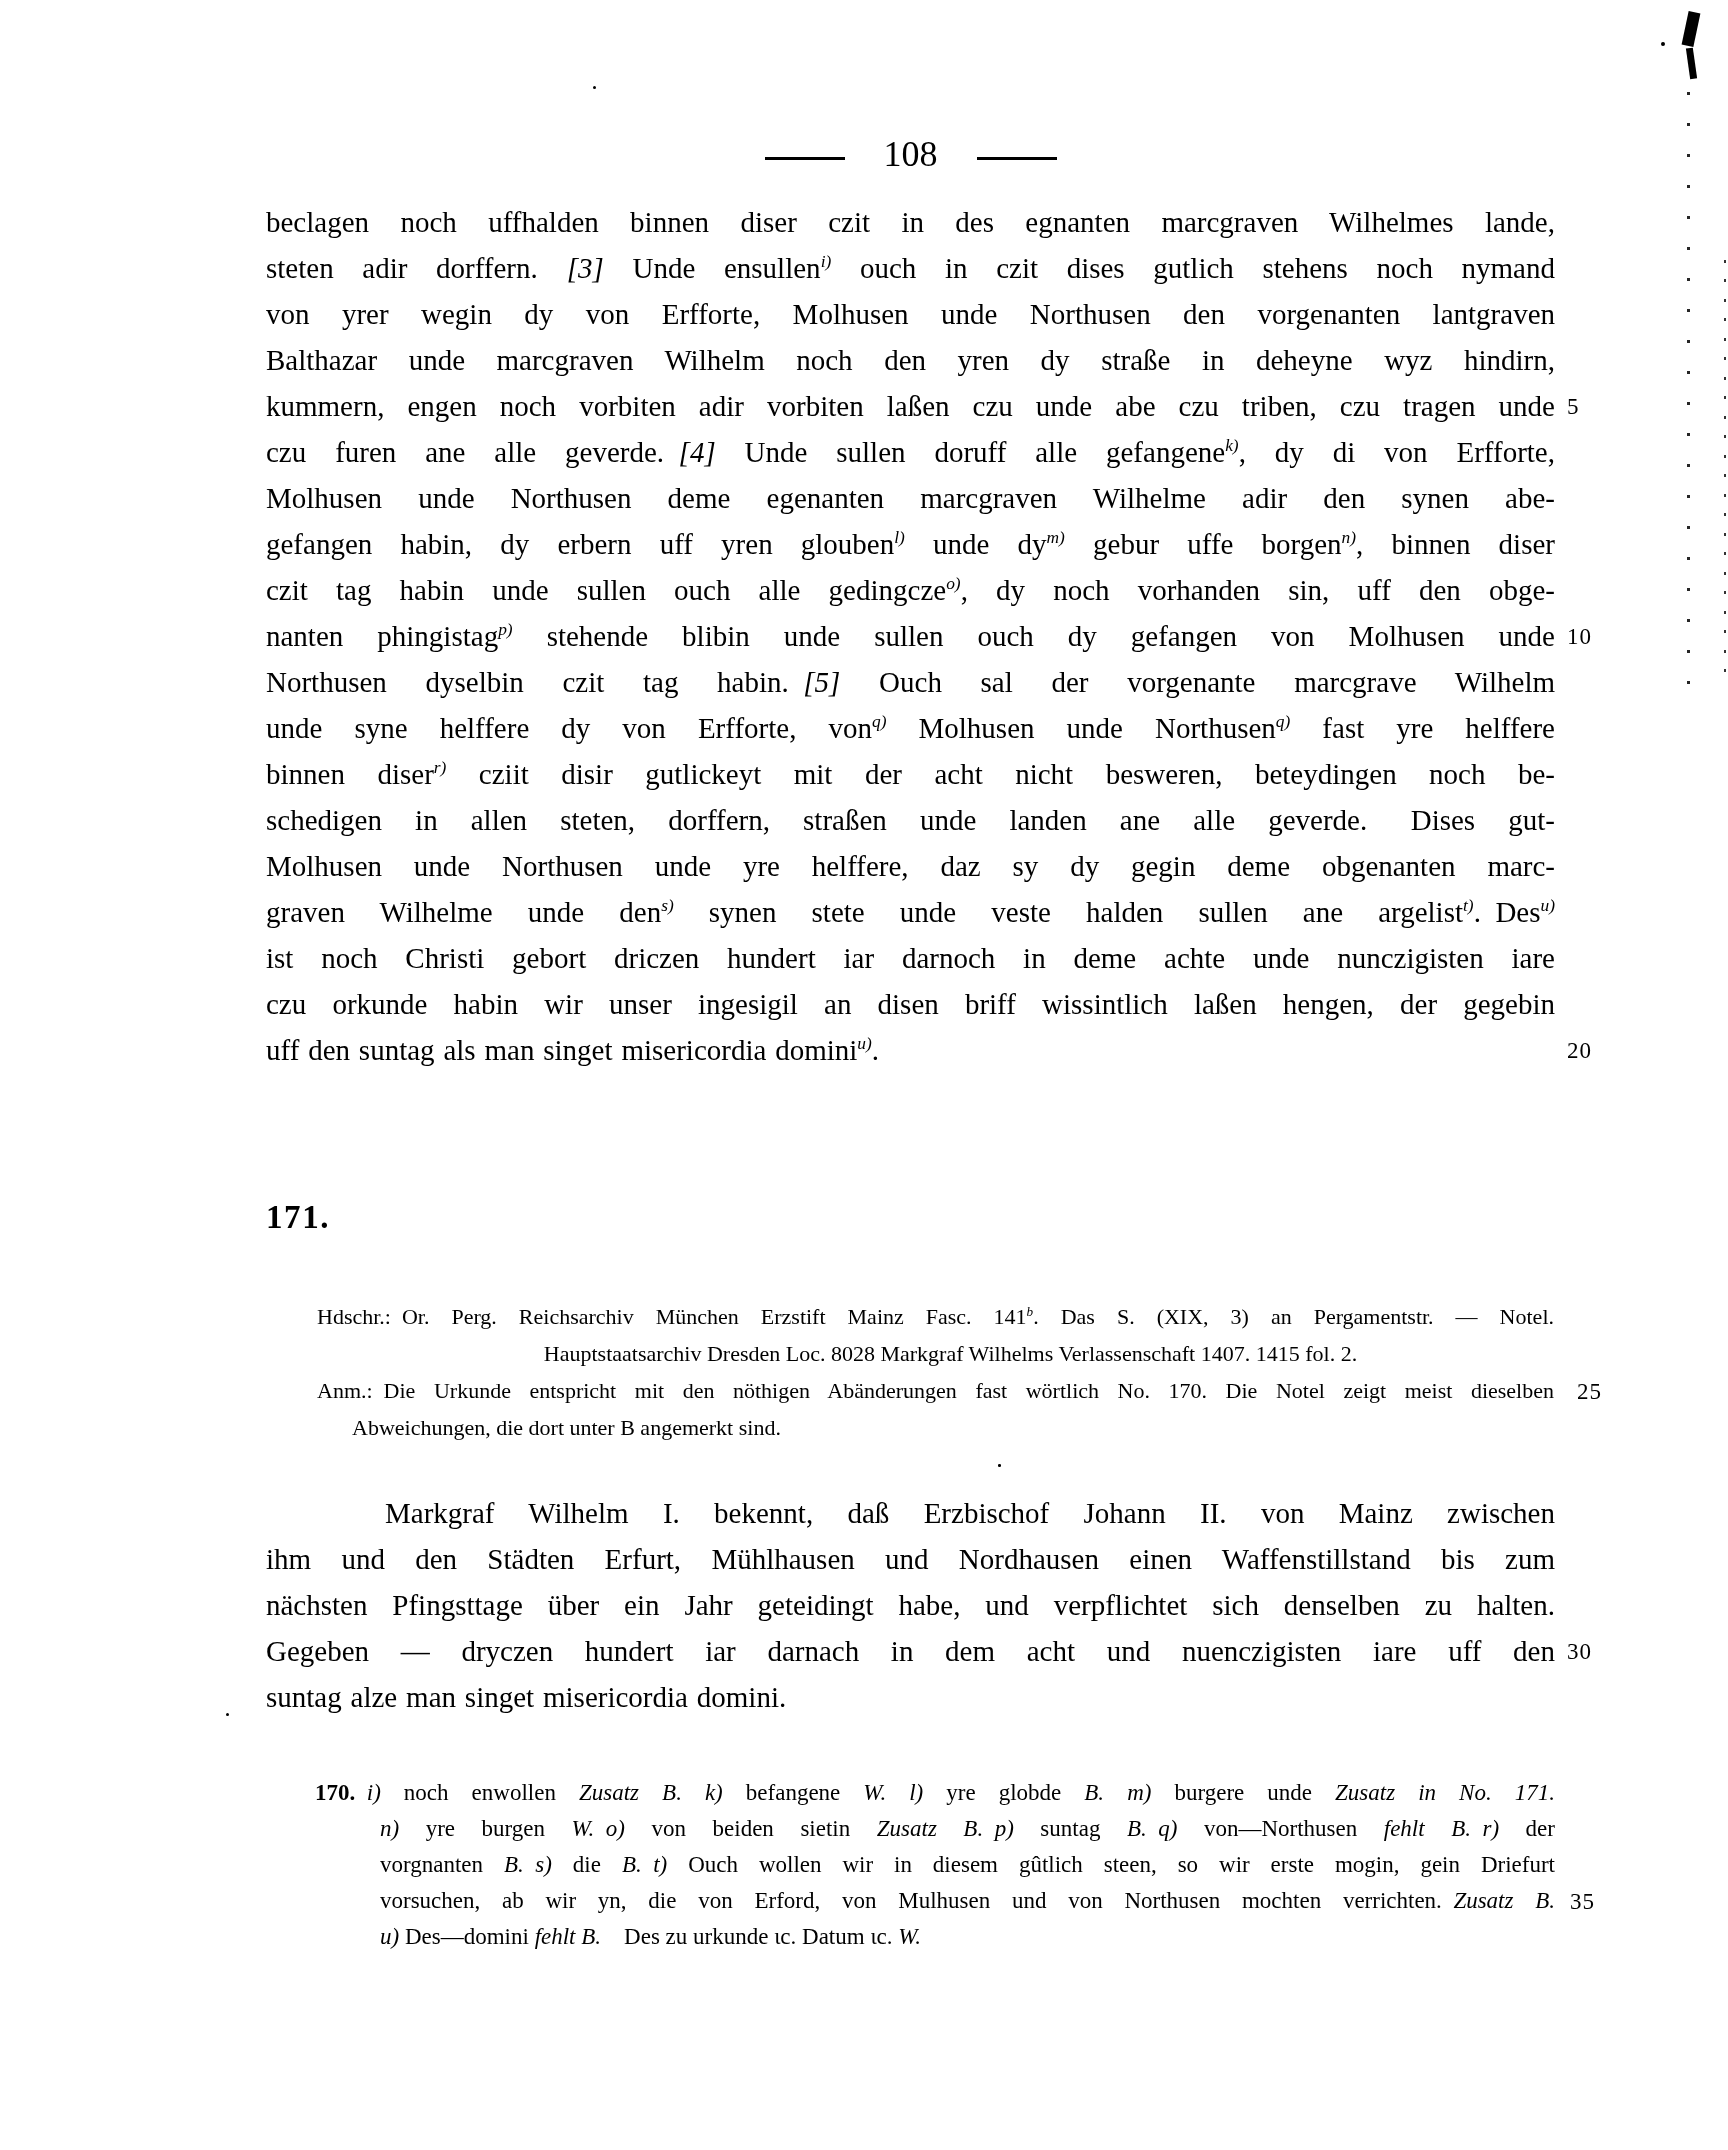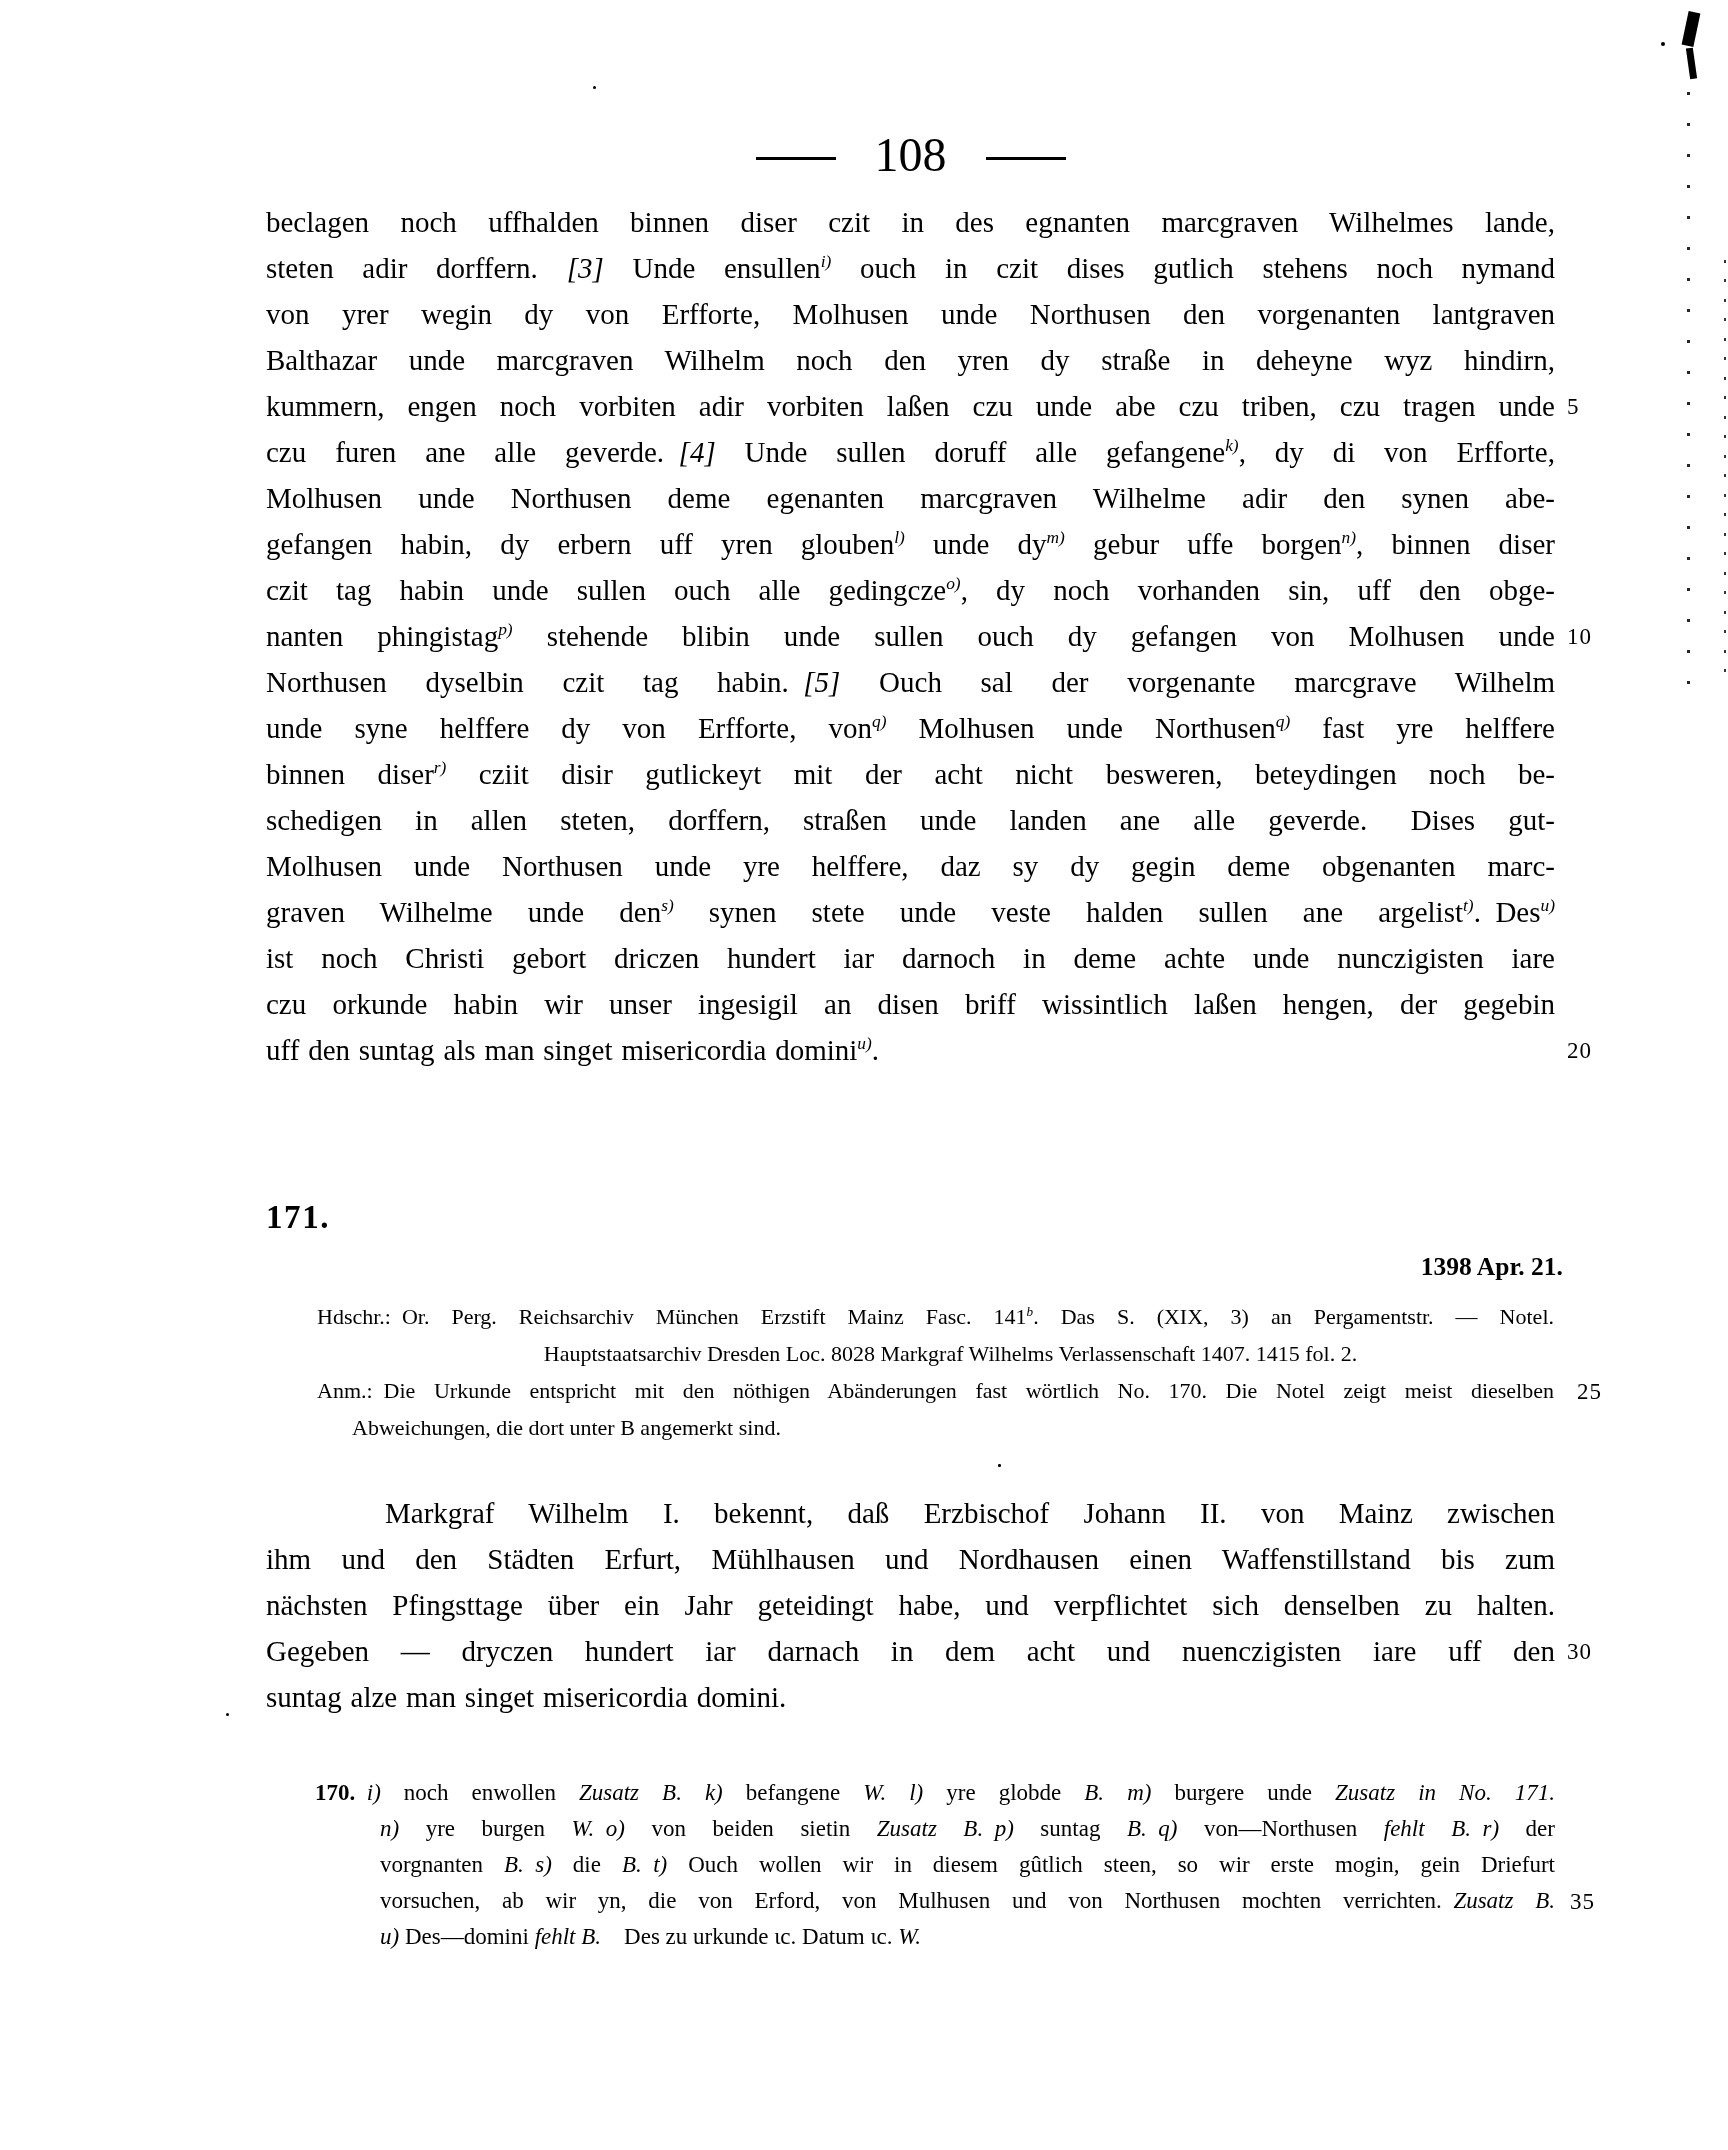--- a/index.html
+++ b/index.html
@@ -11,21 +11,21 @@
     color: #000000;
     font-family: "Liberation Serif", "DejaVu Serif", serif;
     overflow: hidden;
   }
   .abs { position: absolute; }
 
   
   #page-header {
     left: 266px; top: 133px; width: 1289px;
     display: flex; justify-content: center; align-items: center; gap: 39px;
-    font-size: 48px; line-height: 43px;
+    font-size: 36px; line-height: 43px;
   }
   .h-rule { width: 80px; height: 2.7px; background: #000; margin-top: 7.6px; }
 
   
   #main-text {
     left: 266px; top: 199px; width: 1289px;
     font-size: 29px; line-height: 46px; word-spacing: 1.6px;
   }
 
   
@@ -116,21 +116,20 @@
       <div class="line just"><span class="sg-r">schedigen in allen steten, dorffern, straßen unde landen ane alle geverde.  Dises gut-</span></div>
       <div class="line just"><span class="sg-r">Molhusen unde Northusen unde yre helffere, daz sy dy gegin deme obgenanten marc-</span></div>
       <div class="line just"><span class="sg-r">graven Wilhelme unde den</span><span class="sg-sup">s)</span><span class="sg-r"> synen stete unde veste halden sullen ane argelist</span><span class="sg-sup">t)</span><span class="sg-r">. Des</span><span class="sg-sup">u)</span></div>
       <div class="line just"><span class="sg-r">ist noch Christi gebort driczen hundert iar darnoch in deme achte unde nunczigisten iare</span></div>
       <div class="line just"><span class="sg-r">czu orkunde habin wir unser ingesigil an disen briff wissintlich laßen hengen, der gegebin</span></div>
       <div class="line"><span class="sg-r">uff den suntag als man singet misericordia domini</span><span class="sg-sup">u)</span><span class="sg-r">.</span><span class="margin-no" style="left: calc(100% + 12px);">20</span></div>
     </div>
 
   <div class="abs" id="entry-number">171.</div>
 
-  <div class="abs" id="entry-date">1398 Apr. 21.</div>
 
   <div class="abs" id="source-block">
       <div class="line just"><span class="sg-r">Hdschr.: Or. Perg. Reichsarchiv München Erzstift Mainz Fasc. 141</span><span class="sg-sup">b</span><span class="sg-r">. Das S. (XIX, 3) an Pergamentstr. — Notel.</span></div>
       <div class="line" style="padding-left: 30px; text-align: center;"><span class="sg-r">Hauptstaatsarchiv Dresden Loc. 8028 Markgraf Wilhelms Verlassenschaft 1407. 1415 fol. 2.</span></div>
       <div class="line just"><span class="sg-r">Anm.: Die Urkunde entspricht mit den nöthigen Abänderungen fast wörtlich No. 170. Die Notel zeigt meist dieselben</span><span class="margin-no" style="left: calc(100% + 23px);">25</span></div>
       <div class="line" style="padding-left: 35px;"><span class="sg-r">Abweichungen, die dort unter B angemerkt sind.</span></div>
     </div>
 
   <div class="abs" id="summary-block">
       <div class="line just" style="padding-left: 119px;"><span class="sg-r">Markgraf Wilhelm I. bekennt, daß Erzbischof Johann II. von Mainz zwischen</span></div>

